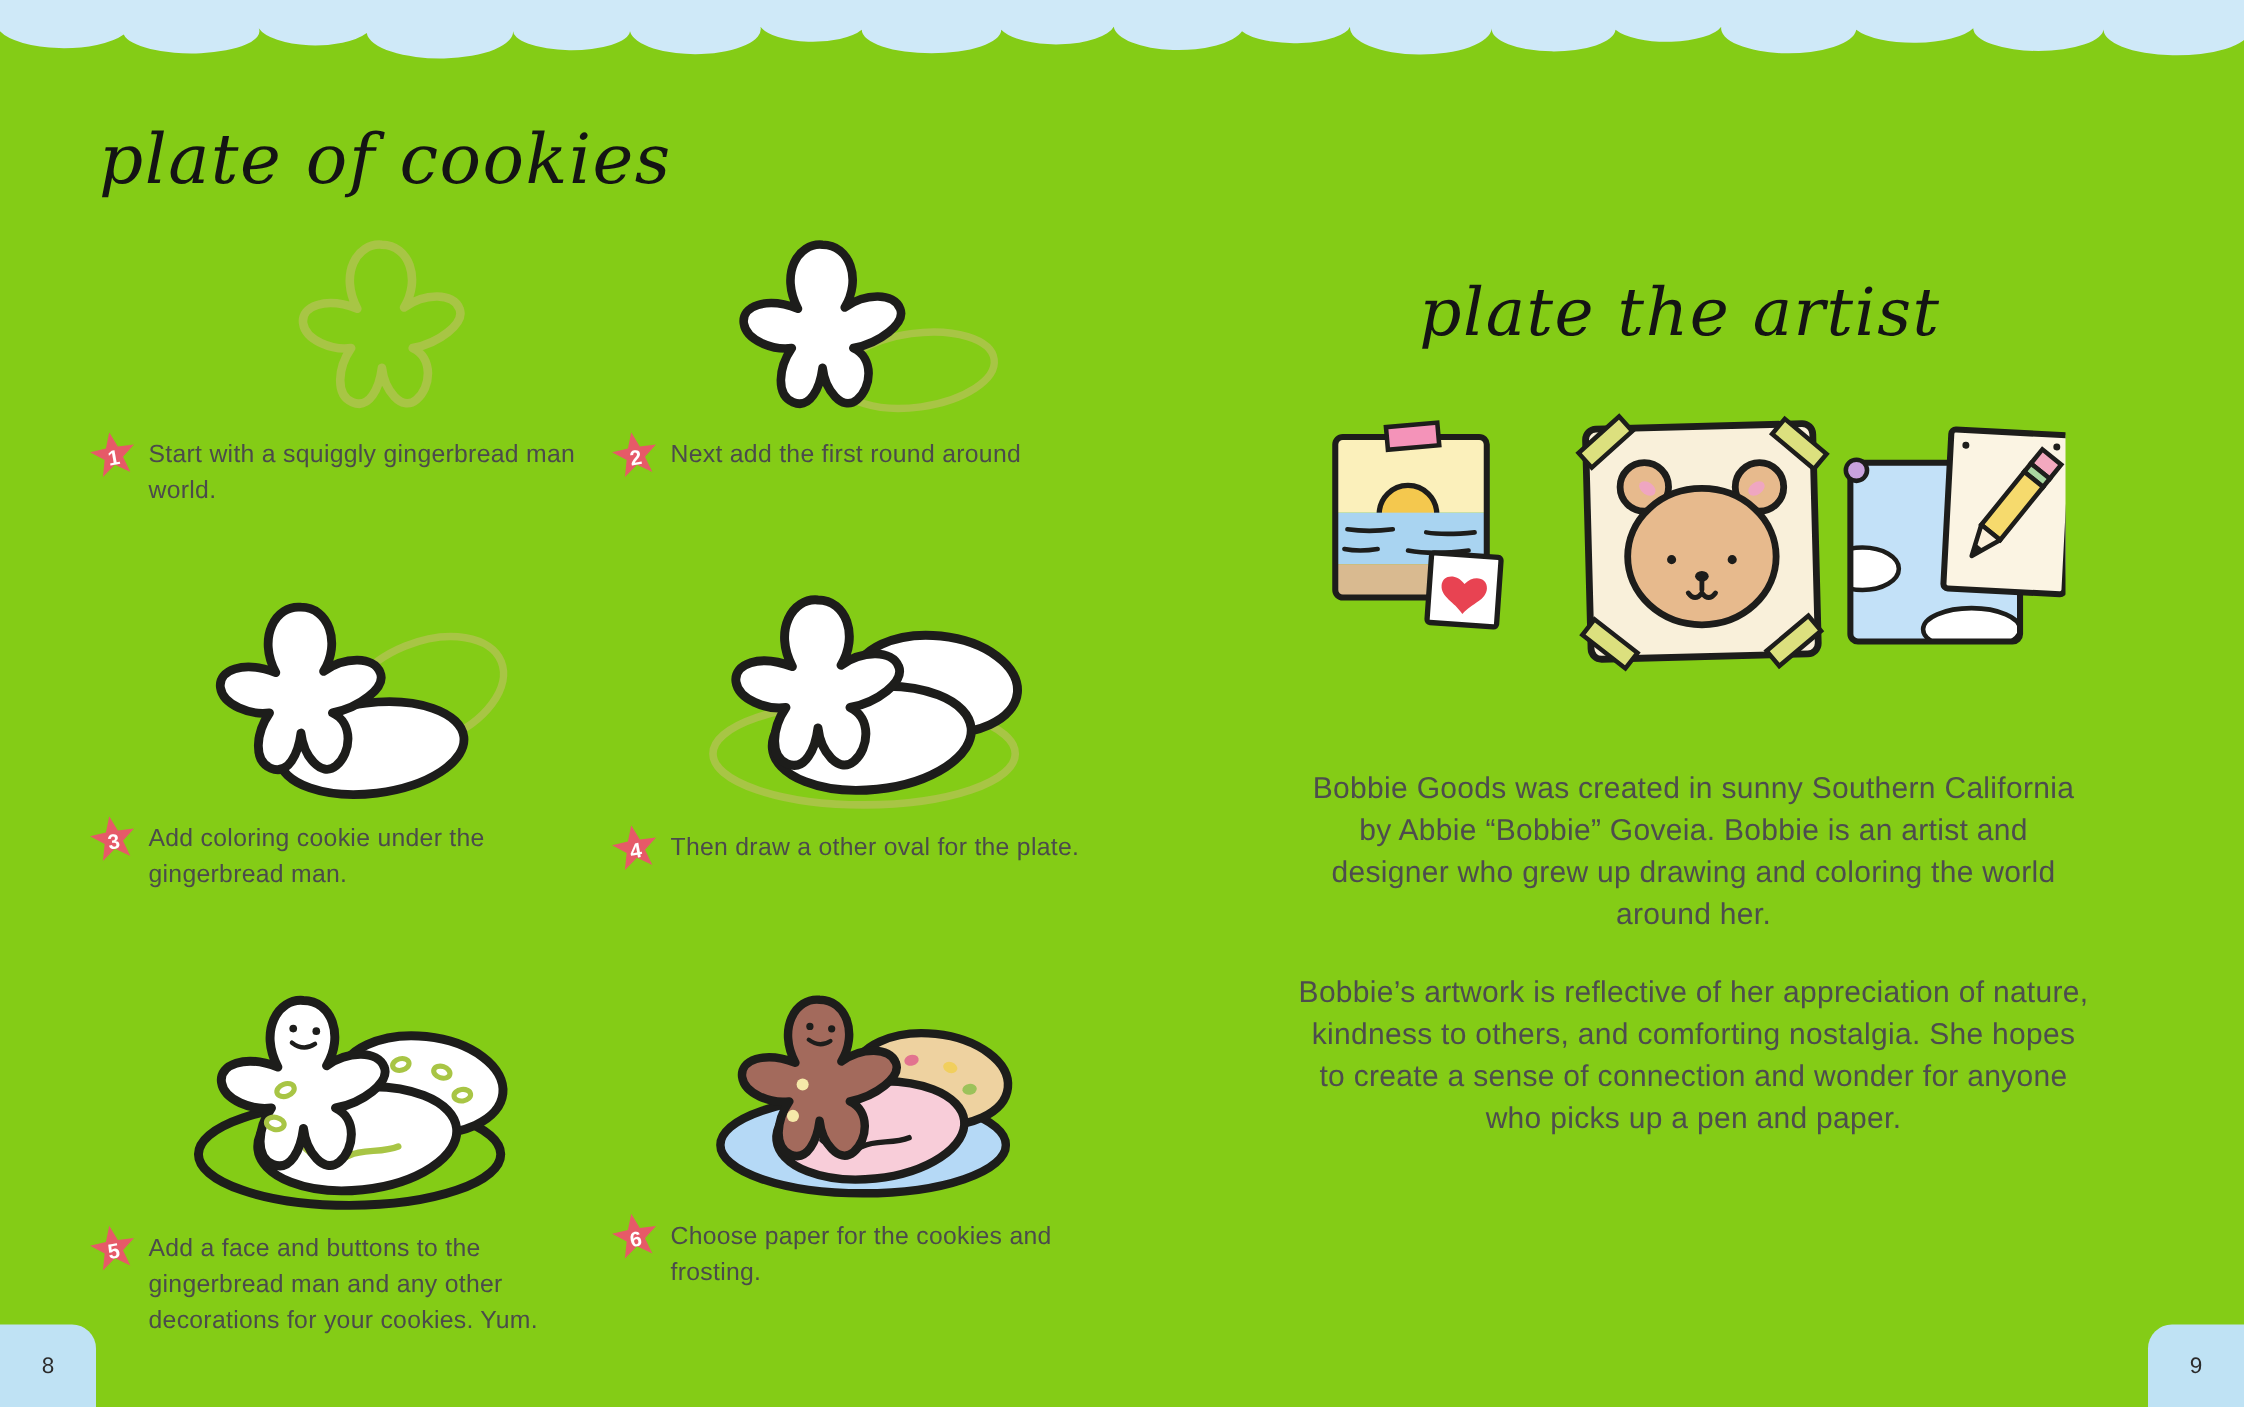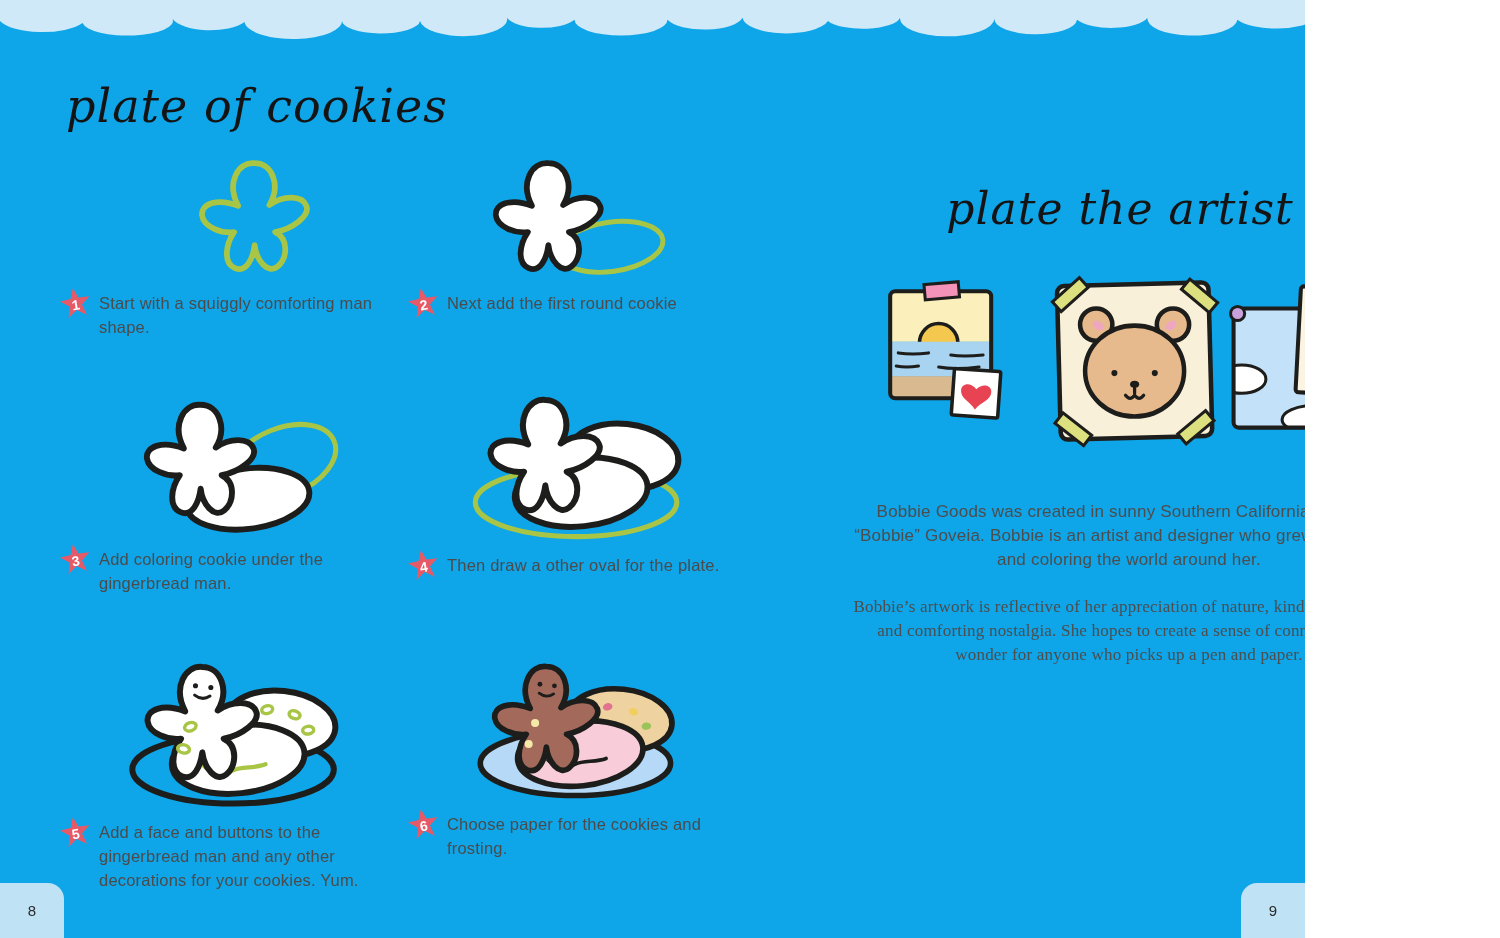--- a/index.html
+++ b/index.html
@@ -1,36 +1,36 @@
 <!DOCTYPE html>
 <html><head>
 <meta charset="utf-8">
 <style>
   html,body{margin:0;padding:0;background:#ffffff;}
-  .sheet{position:relative;width:1305px;height:938px;background:#0ea5e9;overflow:hidden;
+  .sheet{position:relative;width:1496px;height:938px;background:#84cc16;overflow:hidden;
          font-family:"Liberation Sans", sans-serif;color:#4b4b4b;}
   
   .scallop{position:absolute;top:0;left:0;width:1500px;height:46px;display:block;}
   
   .script{font-family:"DejaVu Serif", serif;font-style:italic;font-weight:500;color:#141414;}
   .left-title{position:absolute;left:66px;top:48px;font-size:46px;letter-spacing:1px;}
   .right-title{position:absolute;left:870px;top:146px;width:500px;text-align:center;font-size:44px;letter-spacing:1px;}
   
   .cell{position:absolute;}
   .cell svg.draw{display:block;margin:0 auto;}
   .caption{display:flex;align-items:flex-start;margin-top:14px;}
   .star{flex:0 0 auto;width:31px;height:31px;background:#e65a68;transform:rotate(-10deg);
         clip-path:polygon(50% 0%,63% 33%,98% 35%,70% 57%,80% 92%,50% 71%,20% 92%,30% 57%,2% 35%,37% 33%);
         display:flex;align-items:center;justify-content:center;margin-right:8px;margin-top:-4px;}
   .star i{font-style:normal;color:#ffffff;font-weight:bold;font-size:14px;padding-top:2px;}
   .caption p{margin:0;font-size:16.5px;line-height:1.45;letter-spacing:.2px;max-width:286px;color:#4b4b4b;}
   
   .bio{position:absolute;left:853px;top:500px;width:552px;text-align:center;}
-  .bio p{margin:0;font-size:17px;line-height:1.4;letter-spacing:.2px;color:#4d4d4d;}
-  .bio p + p{margin-top:24px;font-family:Liberation Serif, serif;}
+  .bio p{margin:12px;font-size:20px;line-height:1.4;letter-spacing:.2px;color:#4d4d4d;}
+  .bio p + p{margin-top:24px;}
   .artwork{position:absolute;left:872px;top:266px;}
   
   .tab{position:absolute;bottom:0;width:64px;height:55px;background:#bfe2f4;
        display:flex;align-items:center;justify-content:center;font-size:15px;color:#2b2b2b;}
   .tab-left{left:0;border-radius:0 16px 0 0;}
   .tab-right{right:0;border-radius:16px 0 0 0;}
 </style>
 </head>
 <body>
 
@@ -54,34 +54,34 @@
   <h1 class="script left-title">plate of cookies</h1>
 
   <div class="cell" style="left:60px;top:150px;width:340px;">
     <svg class="draw" width="250" height="128" viewBox="0 0 300 156">
       <use href="#gman" transform="translate(70,0)" fill="none" stroke="#a8c545" stroke-width="7" stroke-linejoin="round"></use>
     </svg>
     <div class="caption">
       <span class="star">
           <i>1</i>
         </span>
-      <p>Start with a squiggly comforting man shape.</p>
+      <p>Start with a squiggly gingerbread man world.</p>
     </div>
   </div>
 
   <div class="cell" style="left:408px;top:150px;width:330px;">
     <svg class="draw" width="250" height="128" viewBox="0 0 300 156">
       <ellipse cx="196" cy="118" rx="64" ry="30" transform="rotate(-8 196 118)" fill="none" stroke="#a8c545" stroke-width="6"></ellipse>
       <use href="#gman" transform="translate(10,0)" fill="#ffffff" stroke="#1d1d1b" stroke-width="7" stroke-linejoin="round"></use>
     </svg>
     <div class="caption">
       <span class="star">
           <i>2</i>
         </span>
-      <p>Next add the first round cookie</p>
+      <p>Next add the first round around</p>
     </div>
   </div>
 
   <div class="cell" style="left:60px;top:388px;width:340px;">
     <svg class="draw" width="260" height="146" viewBox="0 0 310 174">
       <ellipse cx="218" cy="88" rx="66" ry="40" transform="rotate(-22 218 88)" fill="none" stroke="#a8c545" stroke-width="6"></ellipse>
       <ellipse cx="176" cy="132" rx="74" ry="36" transform="rotate(-7 176 132)" fill="#ffffff" stroke="#1d1d1b" stroke-width="7"></ellipse>
       <use href="#gman" transform="translate(10,4)" fill="#ffffff" stroke="#1d1d1b" stroke-width="7" stroke-linejoin="round"></use>
     </svg>
     <div class="caption">

